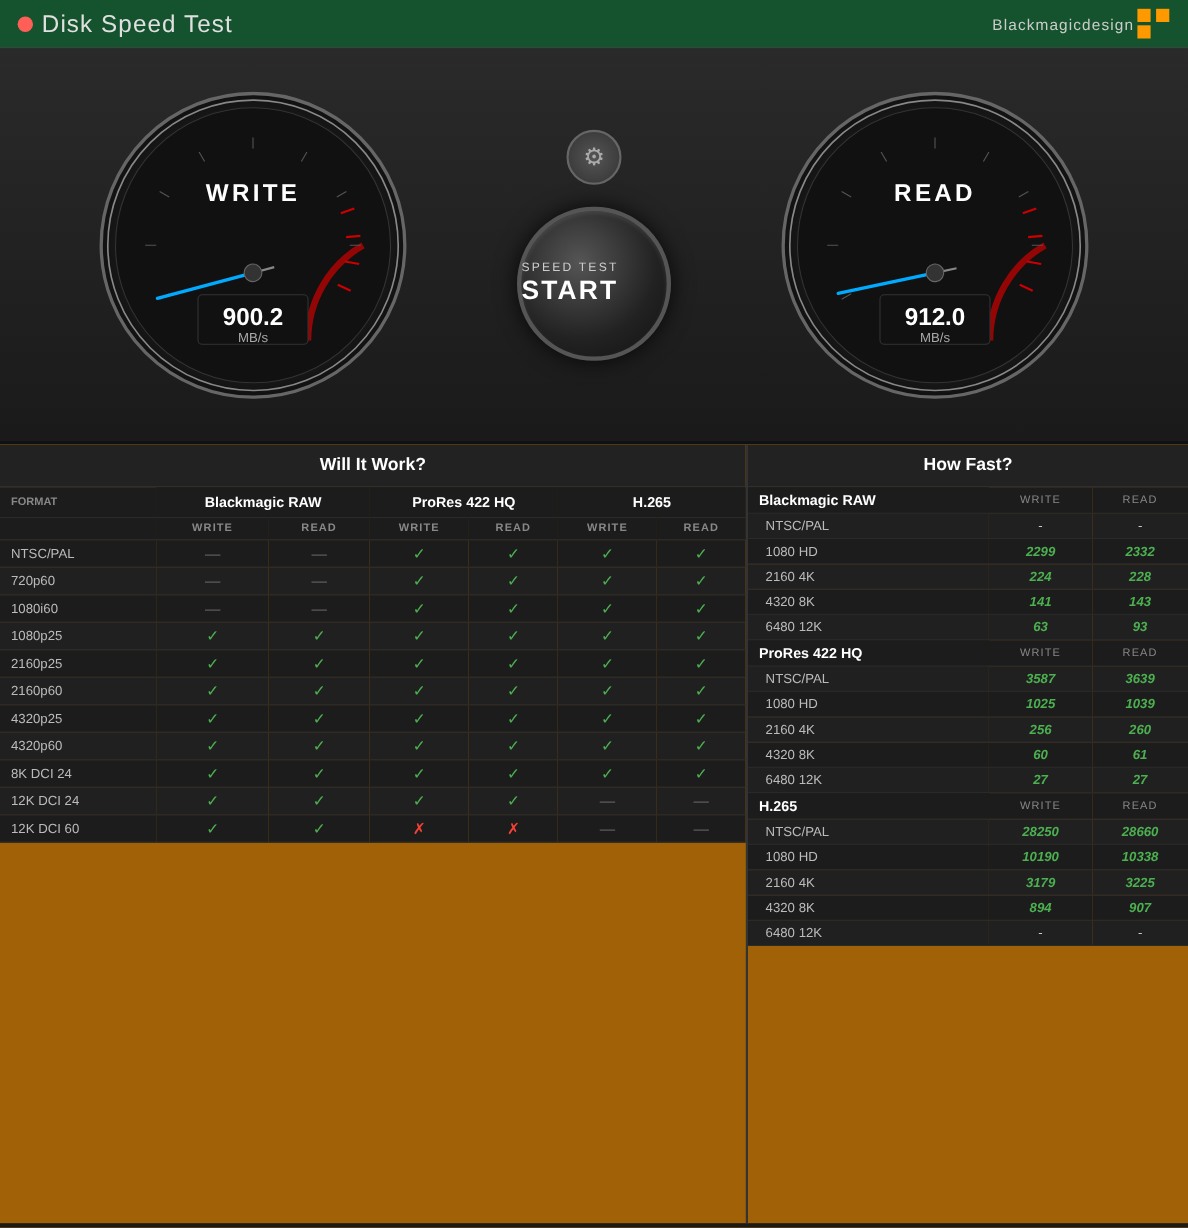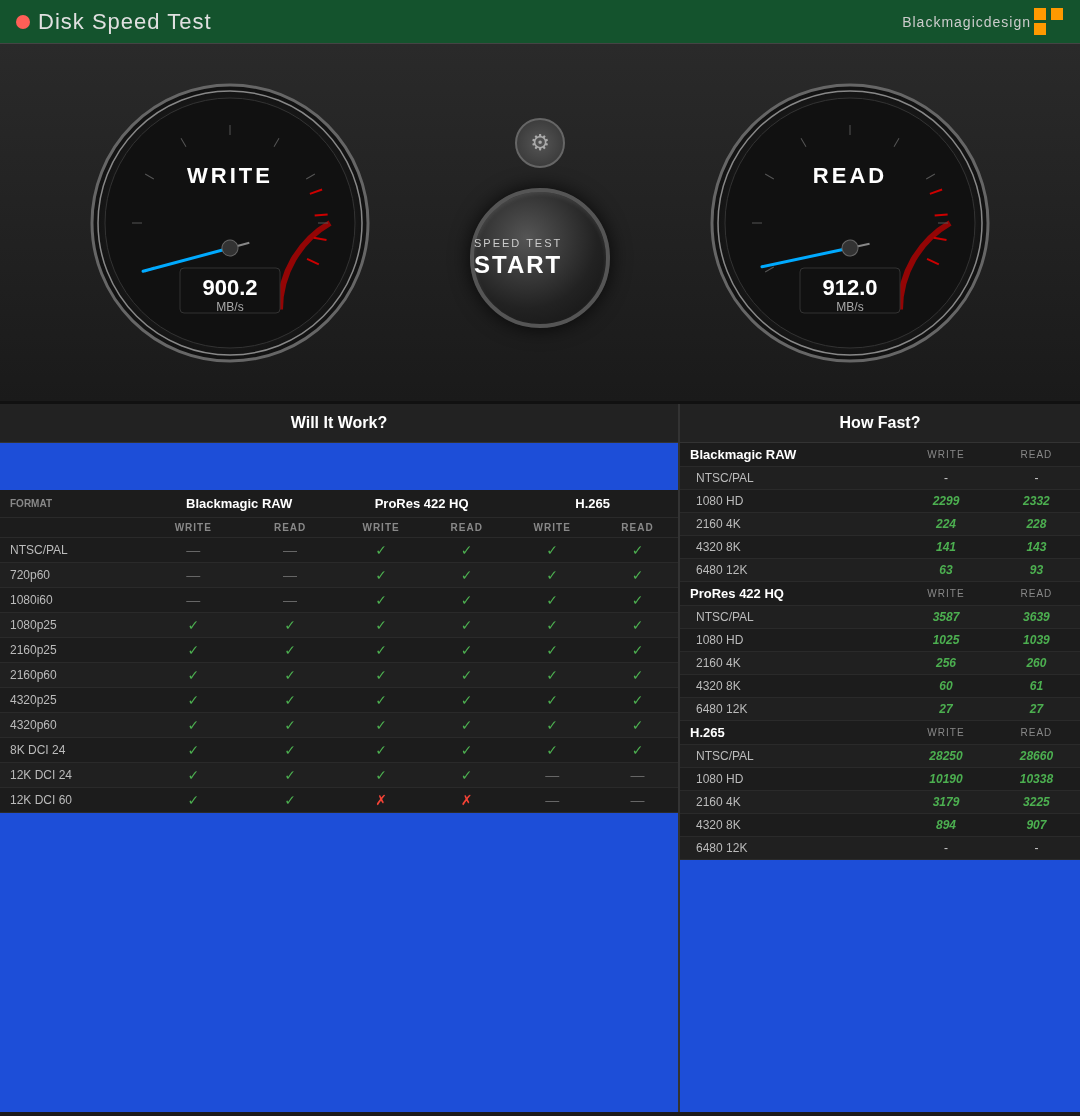--- a/index.html
+++ b/index.html
@@ -129,21 +129,21 @@
       font-size: 24px;
       font-weight: bold;
       letter-spacing: 2px;
       color: #fff;
     }
 
     
     .table-section {
       display: flex;
       height: calc(1116px - 360px - 48px);
-      background: #1d4ed8;
+      background: #a16207;
     }
 
     .will-it-work {
       flex: 0 0 680px;
       border-right: 2px solid #333;
       overflow: hidden;
     }
     .how-fast {
       flex: 1;
       overflow: hidden;
@@ -157,21 +157,20 @@
       font-size: 16px;
       font-weight: bold;
       border-bottom: 1px solid #333;
     }
 
     
     .wiw-table {
       width: 100%;
       border-collapse: collapse;
       font-size: 12px;
-      margin-top: 47px;
     }
     .wiw-table th, .wiw-table td {
       text-align: center;
       padding: 4px 6px;
       border-bottom: 1px solid #2a2a2a;
       color: #ccc;
     }
     .wiw-table .col-group-header {
       color: #fff;
       font-size: 13px;

